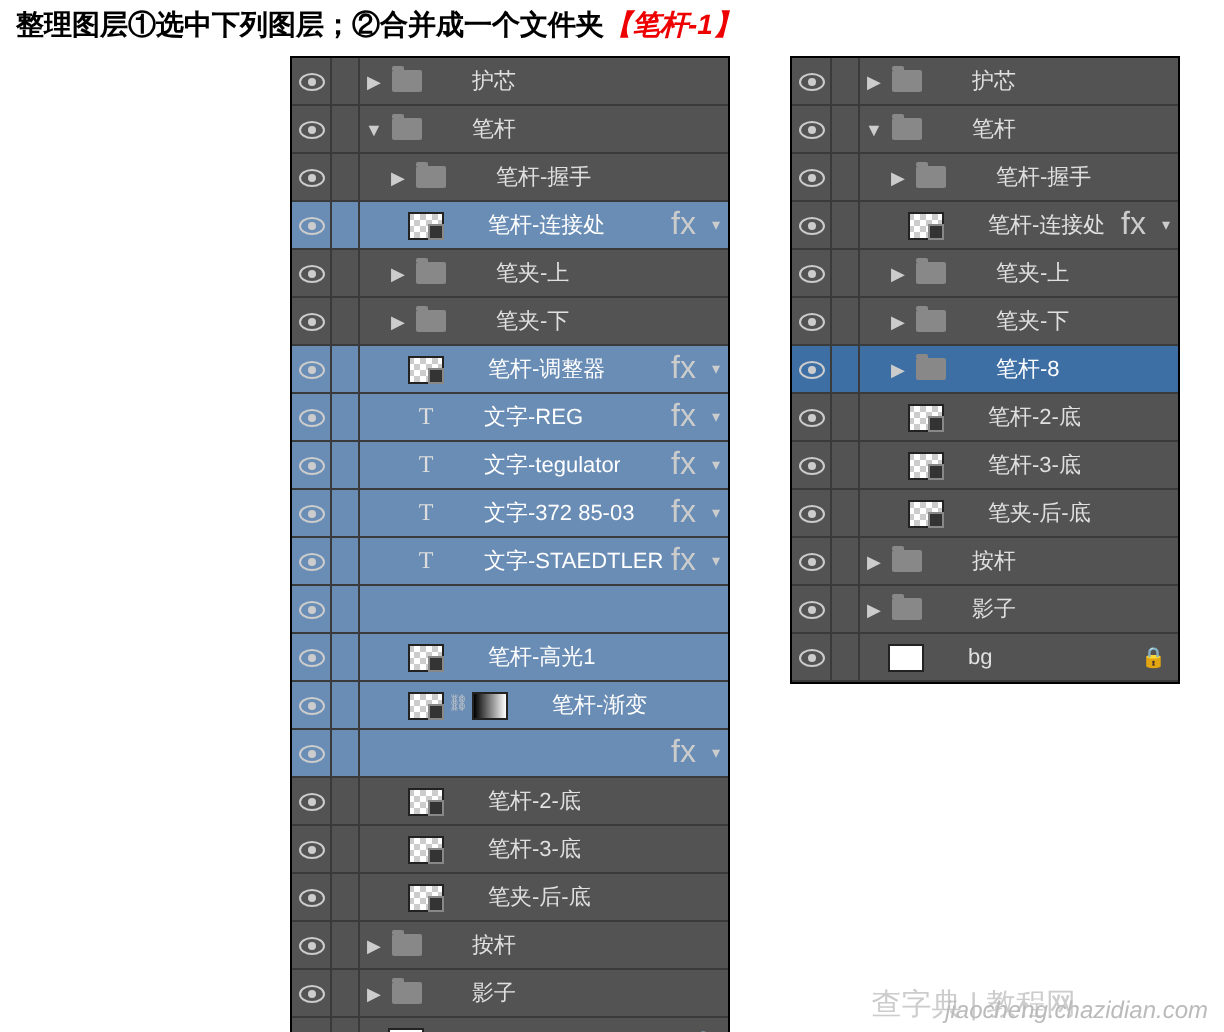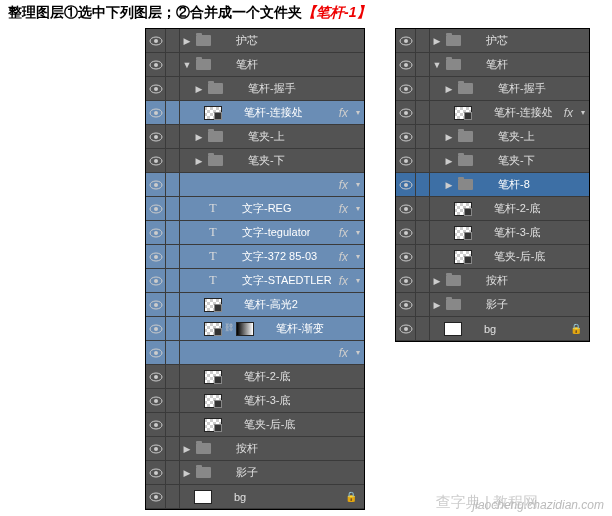--- a/index.html
+++ b/index.html
@@ -22,21 +22,21 @@
 .folder-icon { background: #888; width: 15px; height: 11px; border-radius: 1px; position: relative; }
 .folder-icon::before { content: ''; position: absolute; top: -2px; left: 0; width: 6px; height: 2px; background: #888; border-radius: 1px 1px 0 0; }
 .thumb { width: 18px; height: 14px; background: #fff; border: 1px solid #222; position: relative; }
 .thumb.trans { background: repeating-conic-gradient(#ccc 0 25%, #fff 0 50%) 50%/6px 6px; }
 .thumb.solid { background: #fff; }
 .link-icon { width: 8px; height: 12px; margin: 0 2px; }
 .mask { width: 18px; height: 14px; background: #fff; border: 1px solid #222; margin-left: 2px; }
 .mask.grad { background: linear-gradient(to right, #000, #fff); }
 .label { color: #e0e0e0; font-size: 11px; margin-left: 22px; white-space: nowrap; overflow: hidden; }
 .row.selected .label, .row.highlight .label { color: #fff; }
-.fx { position: absolute; right: 16px; color: #ccc; font-size: 12px; font-style: italic; }
+.fx { position: absolute; right: 16px; color: #ccc; font-size: 16px; }
 .fx-toggle { position: absolute; right: 4px; color: #ccc; font-size: 8px; }
 .lock-icon { position: absolute; right: 6px; color: #999; font-size: 10px; }
 .type-icon { width: 14px; height: 14px; display: flex; align-items: center; justify-content: center; color: #ddd; font-size: 12px; font-family: serif; }
 .smart-badge { width: 8px; height: 8px; background: #333; border: 1px solid #888; position: absolute; bottom: -1px; right: -1px; }
 .watermark { position: absolute; bottom: 4px; right: 8px; color: #bbb; font-size: 12px; font-style: italic; }
 .watermark2 { position: absolute; bottom: 4px; right: 74px; color: #ccc; font-size: 15px; }
 svg.eye { width: 14px; height: 10px; }
 </style>
 </head>
 <body>
@@ -149,20 +149,28 @@
       </div>
     </div>
     <div class="row selected">
       <div class="eye-col">
         <svg class="eye" viewBox="0 0 14 10">
           <ellipse cx="7" cy="5" rx="6" ry="4" fill="none" stroke="#ccc" stroke-width="1"></ellipse>
           <circle cx="7" cy="5" r="2" fill="#ccc"></circle>
         </svg>
       </div>
       <div class="lock-col"></div>
+      <div class="content">
+        <div class="indent"></div>
+        <div class="toggle"></div>
+        <div class="thumb trans">
+          <div class="smart-badge"></div>
+        </div>
+        <div class="label">笔杆-调整器</div>
+      </div>
       <div class="fx">fx</div>
       <div class="fx-toggle">▾</div>
     </div>
     <div class="row selected">
       <div class="eye-col">
         <svg class="eye" viewBox="0 0 14 10">
           <ellipse cx="7" cy="5" rx="6" ry="4" fill="none" stroke="#ccc" stroke-width="1"></ellipse>
           <circle cx="7" cy="5" r="2" fill="#ccc"></circle>
         </svg>
       </div>
@@ -228,27 +236,36 @@
       <div class="fx-toggle">▾</div>
     </div>
     <div class="row selected">
       <div class="eye-col">
         <svg class="eye" viewBox="0 0 14 10">
           <ellipse cx="7" cy="5" rx="6" ry="4" fill="none" stroke="#ccc" stroke-width="1"></ellipse>
           <circle cx="7" cy="5" r="2" fill="#ccc"></circle>
         </svg>
       </div>
       <div class="lock-col"></div>
-      <div class="content">
-        <div class="indent"></div>
-        <div class="toggle"></div>
-        <div class="thumb trans">
-          <div class="smart-badge"></div>
-        </div>
-        <div class="label">笔杆-高光2</div>
+    </div>
+    <div class="row selected">
+      <div class="eye-col">
+        <svg class="eye" viewBox="0 0 14 10">
+          <ellipse cx="7" cy="5" rx="6" ry="4" fill="none" stroke="#ccc" stroke-width="1"></ellipse>
+          <circle cx="7" cy="5" r="2" fill="#ccc"></circle>
+        </svg>
+      </div>
+      <div class="lock-col"></div>
+      <div class="content">
+        <div class="indent"></div>
+        <div class="toggle"></div>
+        <div class="thumb trans">
+          <div class="smart-badge"></div>
+        </div>
+        <div class="label">笔杆-高光1</div>
       </div>
     </div>
     <div class="row selected">
       <div class="eye-col">
         <svg class="eye" viewBox="0 0 14 10">
           <ellipse cx="7" cy="5" rx="6" ry="4" fill="none" stroke="#ccc" stroke-width="1"></ellipse>
           <circle cx="7" cy="5" r="2" fill="#ccc"></circle>
         </svg>
       </div>
       <div class="lock-col"></div>

